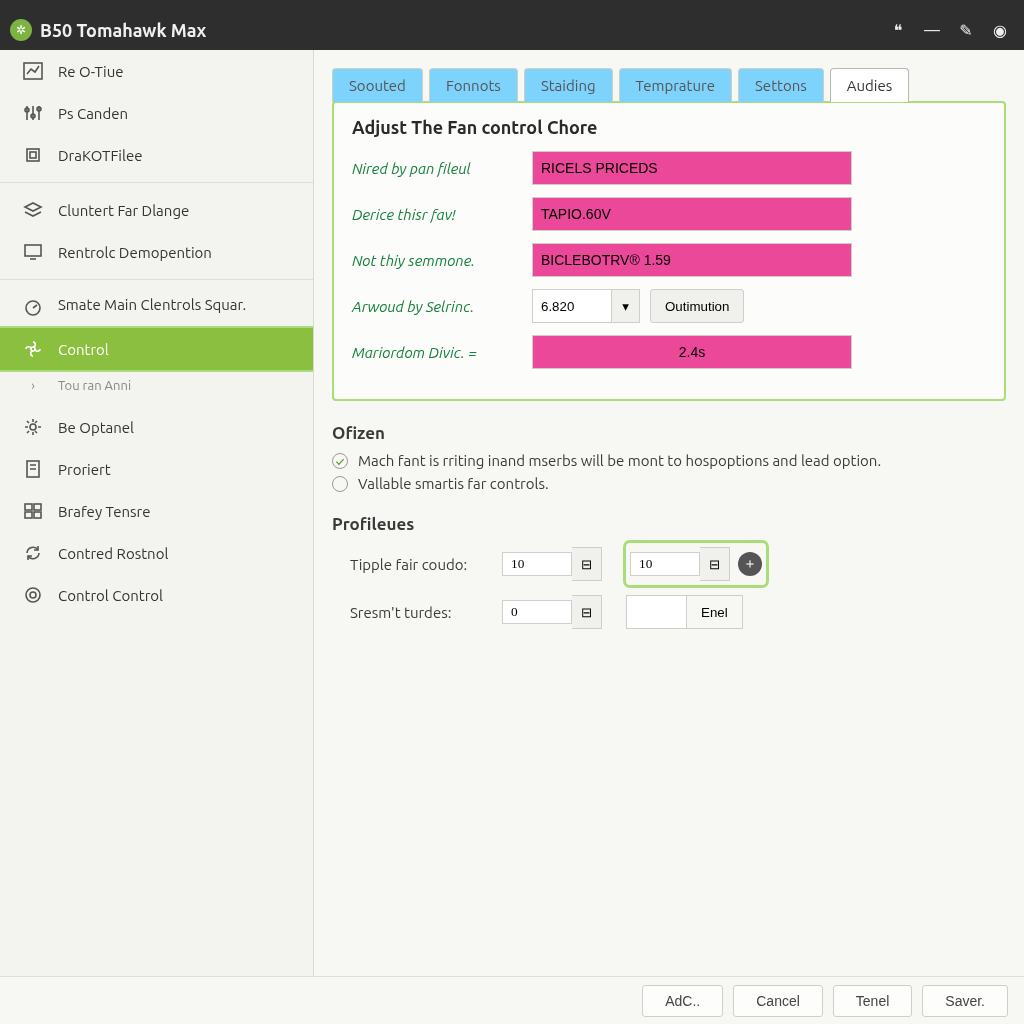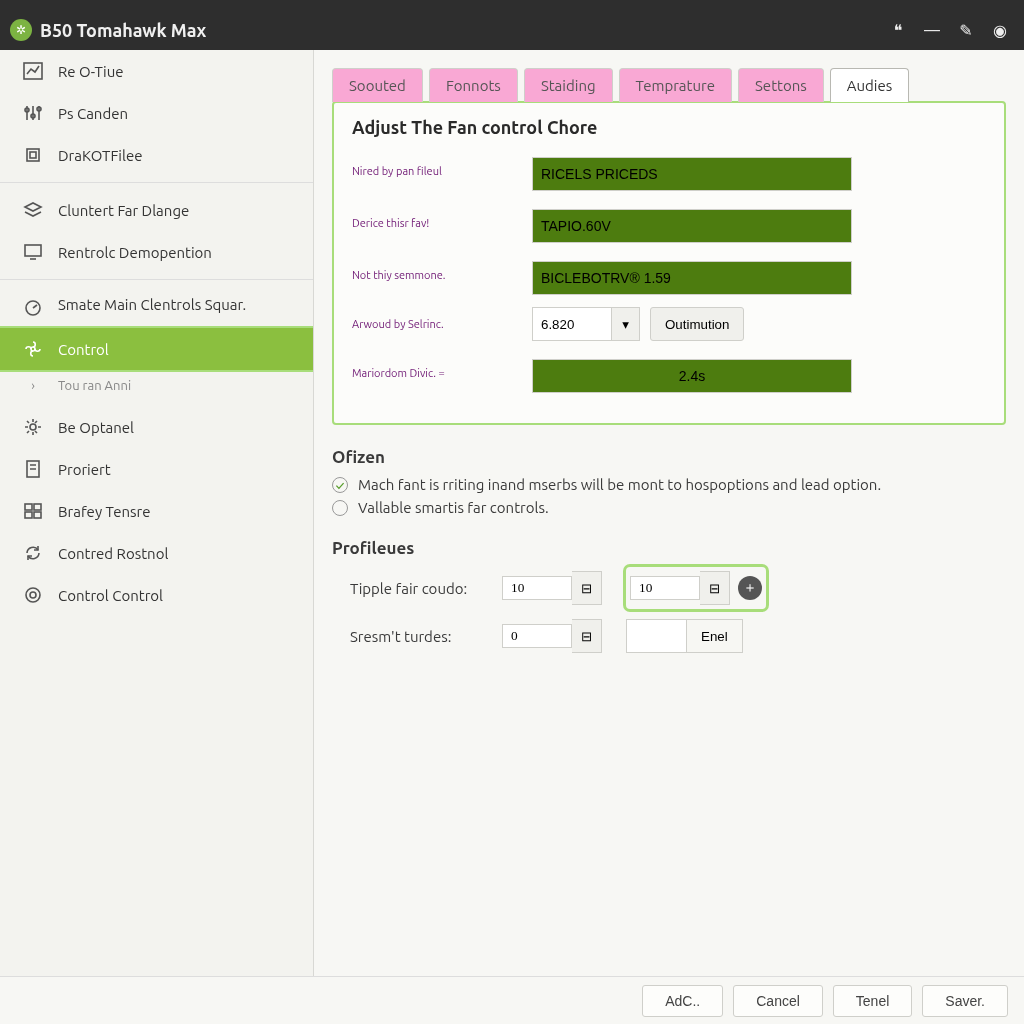--- a/index.html
+++ b/index.html
@@ -21,29 +21,29 @@
   .side-item.multiline { align-items:flex-start; }
   .side-item.active { background: #8bbf3f; color: #fff; border-radius: 0 4px 4px 0; margin-right:-6px; position:relative; }
   .side-item.active::after { content:""; position:absolute; right:-10px; top:50%; transform:translateY(-50%); border-left:10px solid #8bbf3f; border-top:10px solid transparent; border-bottom:10px solid transparent; }
   .side-hr { border:none; border-top:1px solid #ddd; margin: 6px 0; }
   .side-highlight { outline: 3px solid #a8dd7a; outline-offset:-1px; }
   .side-dim { color:#888; font-size:13px; padding-top:4px; }
   
   .main { flex:1; padding: 18px 18px 0 18px; position:relative; overflow:hidden; }
   
   .tabs { display:flex; gap:6px; margin-bottom: 0; }
-  .tab { padding: 8px 16px; background:#f9a8d4; border:1px solid #cfcfca; border-bottom:none; border-radius:4px 4px 0 0; cursor:pointer; font-size:15px; color:#555; }
+  .tab { padding: 8px 16px; background:#7dd3fc; border:1px solid #cfcfca; border-bottom:none; border-radius:4px 4px 0 0; cursor:pointer; font-size:15px; color:#555; }
   .tab.active { background:#fff; color:#333; border-color:#b8b8b2; position:relative; z-index:2; }
   
   .panel-outline { border: 2px solid #a8dd7a; border-radius:4px; padding: 14px 2px 18px 18px; background:#fcfcfa; margin-top:-1px; }
   .panel-title { font-weight:700; font-size:18px; margin-bottom: 14px; color:#2a2a2a; }
   
   .form-row { display:flex; align-items:center; margin-bottom: 12px; }
-  .form-label { width: 180px; font-size:11px; color:#701a75; }
-  .form-input { flex:1; max-width:320px; height:34px; border:1px solid #cfcfca; background:#4d7c0f; padding: 0 8px; font-size:14px;margin-top:6px; }
+  .form-label { width: 180px; font-size:15px; color:#15803d;font-style:italic; }
+  .form-input { flex:1; max-width:320px; height:34px; border:1px solid #cfcfca; background:#ec4899; padding: 0 8px; font-size:14px; }
   .form-input.center { text-align:center; }
   .combo { display:flex; }
   .combo input { width: 80px; height:34px; border:1px solid #cfcfca; padding:0 8px; }
   .combo button.drop { width:28px; height:34px; border:1px solid #cfcfca; border-left:none; background:#f0f0ec; cursor:pointer; }
   .btn-inline { height:34px; padding:0 14px; border:1px solid #cfcfca; background:#f0f0ec; margin-left:10px; cursor:pointer; border-radius:3px; }
   
   .section-title { font-weight:700; font-size:17px; margin: 22px 0 10px 0; }
   .radio-row { display:flex; align-items:flex-end; margin: 6px 0; font-size:15px; }
   .radio-dot { width:16px; height:16px; border:1px solid #999; border-radius:50%; margin-right:10px; display:flex; align-items:center; justify-content:center; }
   .radio-dot.checked::after { content:"✓"; color:#5a9e2e; font-size:12px; font-weight:bold; }

